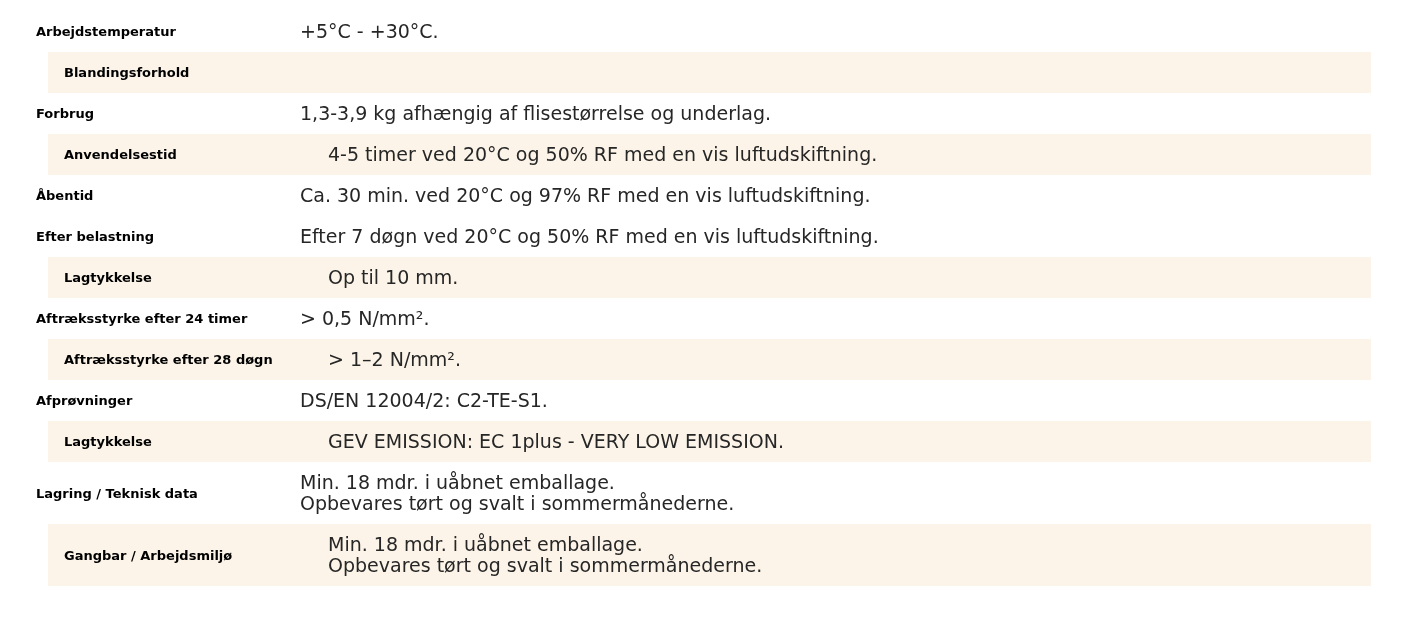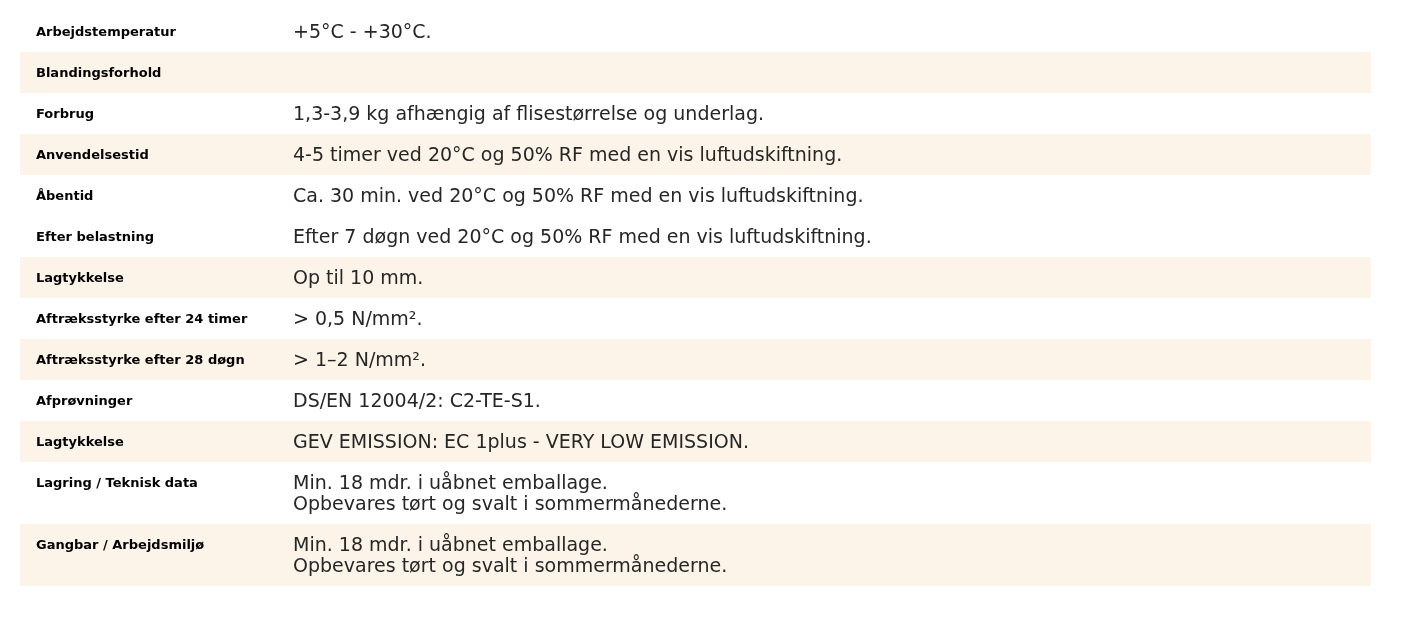--- a/index.html
+++ b/index.html
@@ -15,26 +15,29 @@
     background: var(--bg);
     font-family: "DejaVu Sans", "Liberation Sans", sans-serif;
     overflow: hidden;
   }
   .spec-table {
     margin: 11px 0 0 20px;
     width: 1351px;
   }
   .row {
     display: flex;
+    align-items: center;
     min-height: 41px;
     padding: 10px 12px 10px 16px;
     background: transparent;
+    gap: 7px;
   }
   .row.alt {
     background: var(--stripe);
+    margin-left: 28px;
   }
   .cell-label {
     width: 257px;
     flex: 0 0 257px;
     font-weight: bold;
     font-size: 13px;
     line-height: 21px;
     color: var(--label-color);
   }
   .cell-value {
@@ -74,21 +77,21 @@
     <div class="cell-label">Anvendelsestid</div>
     <div class="cell-value">
       <span class="line">4-5 timer ved 20°C og 50% RF med en vis luftudskiftning.</span>
       <span class="line"></span>
     </div>
   </div>
 
   <div class="row">
     <div class="cell-label">Åbentid</div>
     <div class="cell-value">
-      <span class="line">Ca. 30 min. ved 20°C og 50% RF med en vis luftudskiftning.</span>
+      <span class="line">Ca. 30 min. ved 20°C og 97% RF med en vis luftudskiftning.</span>
       <span class="line"></span>
     </div>
   </div>
 
 
   <div class="row">
     <div class="cell-label">Efter belastning</div>
     <div class="cell-value">
       <span class="line">Efter 7 døgn ved 20°C og 50% RF med en vis luftudskiftning.</span>
       <span class="line"></span>

